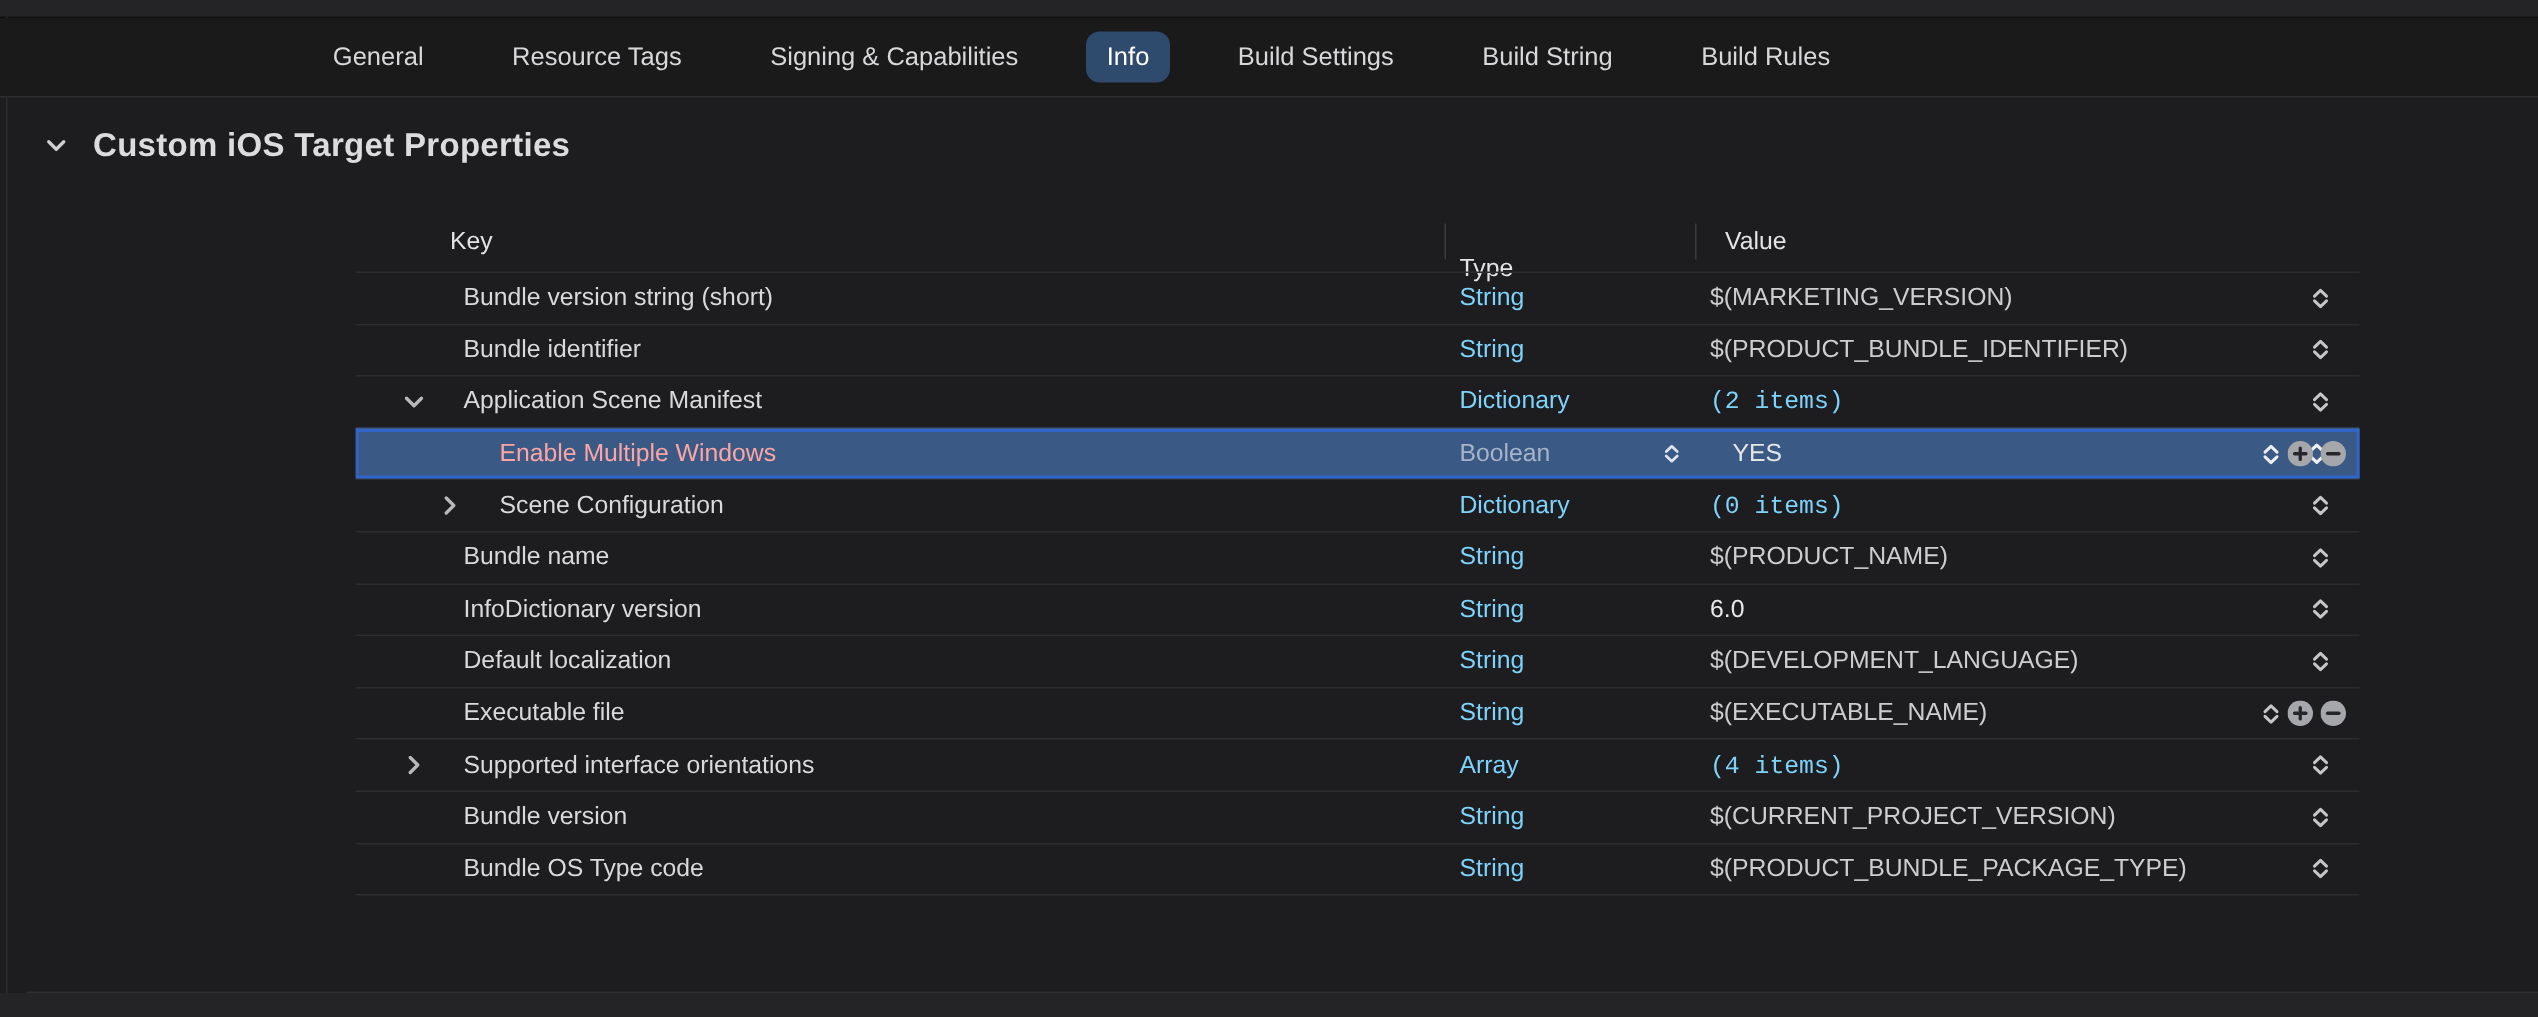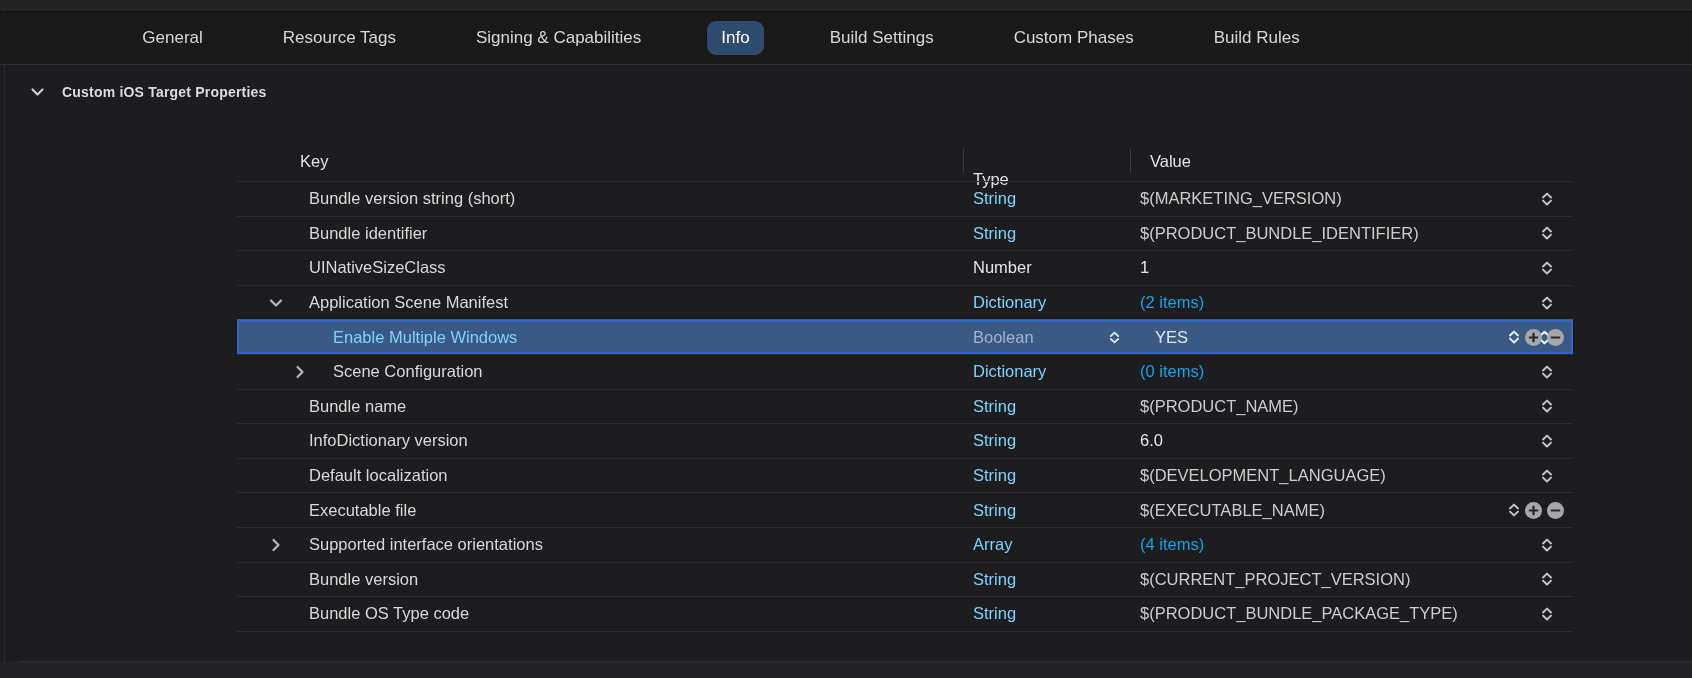--- a/index.html
+++ b/index.html
@@ -7,27 +7,27 @@
        font-family:"Liberation Sans",sans-serif;color:#d9d9db;
        -webkit-font-smoothing:antialiased;}
 
   
   .top-strip{position:absolute;top:0;left:0;right:0;height:11px;background:#242426;border-bottom:1px solid #101011;}
   .left-edge{position:absolute;top:11px;bottom:0;left:4px;width:1px;background:#2c2c2e;}
 
   
   .tabbar{position:absolute;top:12px;left:0;right:0;height:52px;background:#1a1a1b;
           border-bottom:1px solid #2e2e30;display:flex;align-items:center;justify-content:center;}
-  .tabbar-inner{display:flex;align-items:center;gap:52px;transform:translateX(-125px);}
+  .tabbar-inner{display:flex;align-items:center;gap:31px;transform:translateX(-125px);}
   .tab{font-size:17px;color:#d8d8da;padding:7px 14px;border-radius:9px;cursor:default;white-space:nowrap;}
   .tab.active{background:#2e4a6c;color:#ffffff;}
 
   
   .section-header{position:absolute;top:84px;left:30px;display:flex;align-items:center;gap:17px;}
-  .section-header .title{font-size:14px;font-weight:bold;color:#dcdcde;letter-spacing:.2px;}
+  .section-header .title{font-size:22px;font-weight:bold;color:#dcdcde;letter-spacing:.2px;}
   .disc-lg{color:#cfcfd1;display:flex;}
 
   
   .table{position:absolute;left:237px;top:141px;width:1336px;}
   .thead{position:relative;height:40px;display:flex;align-items:center;}
   .th{font-size:16.5px;color:#e3e3e5;}
   .th-key{padding-left:63px;flex:0 0 663px;}
   .th-type{flex:0 0 167px;padding-left:10px;margin-top:36px;}
   .th-value{flex:1;padding-left:10px;}
   .vline{position:absolute;top:8px;width:1px;height:24px;background:#3b3b3d;}
@@ -41,25 +41,25 @@
   .disc{position:absolute;left:32px;top:50%;transform:translateY(-50%);color:#b9b9bb;display:flex;}
   .row.ind1 .disc{left:56px;}
   .ctrls{position:absolute;right:20px;top:0;bottom:0;display:flex;align-items:center;gap:5px;color:#c6c6c8;}
   .row.has-pm .ctrls{right:9px;}
   .cell-type{flex:0 0 167px;padding-left:10px;box-sizing:border-box;display:flex;align-items:center;height:100%;}
   .cell-value{flex:1;padding-left:10px;box-sizing:border-box;display:flex;align-items:center;height:100%;}
   .t-dim{color:#7dd3fc;}
   .t-bright{color:#e4e4e6;}
   .v-var{color:#cdcdcf;}
   .v-bright{color:#e8e8ea;}
-  .v-items{color:#0ea5e9;}
+  .v-items{color:#7dd3fc;font-family:Liberation Mono, monospace;}
 
   
   .row.sel{background:#3a5a85;box-shadow:inset 0 0 0 2px #3066c9;border-top-color:transparent;z-index:2;}
-  .row.sel .cell-key{color:#7dd3fc;}
+  .row.sel .cell-key{color:#fca5a5;}
   .row.sel .t-dim{color:#a7b4c7;}
   .row.sel .ctrls{color:#eceef2;}
   .row.sel .cell-value{padding-left:25px;color:#e5e5e5;}
   .type-popup{margin-left:auto;margin-right:10px;color:#dfe4ec;display:flex;}
   .value-popup{margin-left:auto;margin-right:22px;color:#eef0f4;display:flex;}
 
   .pm{display:flex;color:#a6a7ab;}
   .icon{display:flex;flex:none;}
 
   
@@ -95,21 +95,21 @@
 <div class="top-strip"></div>
 <div class="left-edge"></div>
 
 <div class="tabbar">
   <div class="tabbar-inner">
     <div class="tab">General</div>
     <div class="tab">Resource Tags</div>
     <div class="tab">Signing &amp; Capabilities</div>
     <div class="tab active">Info</div>
     <div class="tab">Build Settings</div>
-    <div class="tab">Custom Phases</div>
+    <div class="tab">Build String</div>
     <div class="tab">Build Rules</div>
   </div>
 </div>
 
 <div class="section-header">
   <span class="disc-lg icon">
     <svg width="15" height="14" viewBox="0 0 14 14">
         <use href="#g-chev-down"></use>
       </svg>
   </span>
@@ -146,32 +146,20 @@
           <span class="icon">
             <svg width="12" height="16" viewBox="0 0 12 16">
               <use href="#g-stepper"></use>
             </svg>
           </span>
         </div>
       <div class="cell-type t-dim">String</div>
       <div class="cell-value v-var">$(PRODUCT_BUNDLE_IDENTIFIER)</div>
     </div>
 
-    <div class="row">
-      <div class="cell-key">UINativeSizeClass</div>
-      <div class="ctrls">
-          <span class="icon">
-            <svg width="12" height="16" viewBox="0 0 12 16">
-              <use href="#g-stepper"></use>
-            </svg>
-          </span>
-        </div>
-      <div class="cell-type t-bright">Number</div>
-      <div class="cell-value v-bright">1</div>
-    </div>
 
     <div class="row">
       <div class="cell-key">
         <span class="disc icon">
             <svg width="14" height="14" viewBox="0 0 14 14">
               <use href="#g-chev-down"></use>
             </svg>
           </span>
         <span>Application Scene Manifest</span>
       </div>

